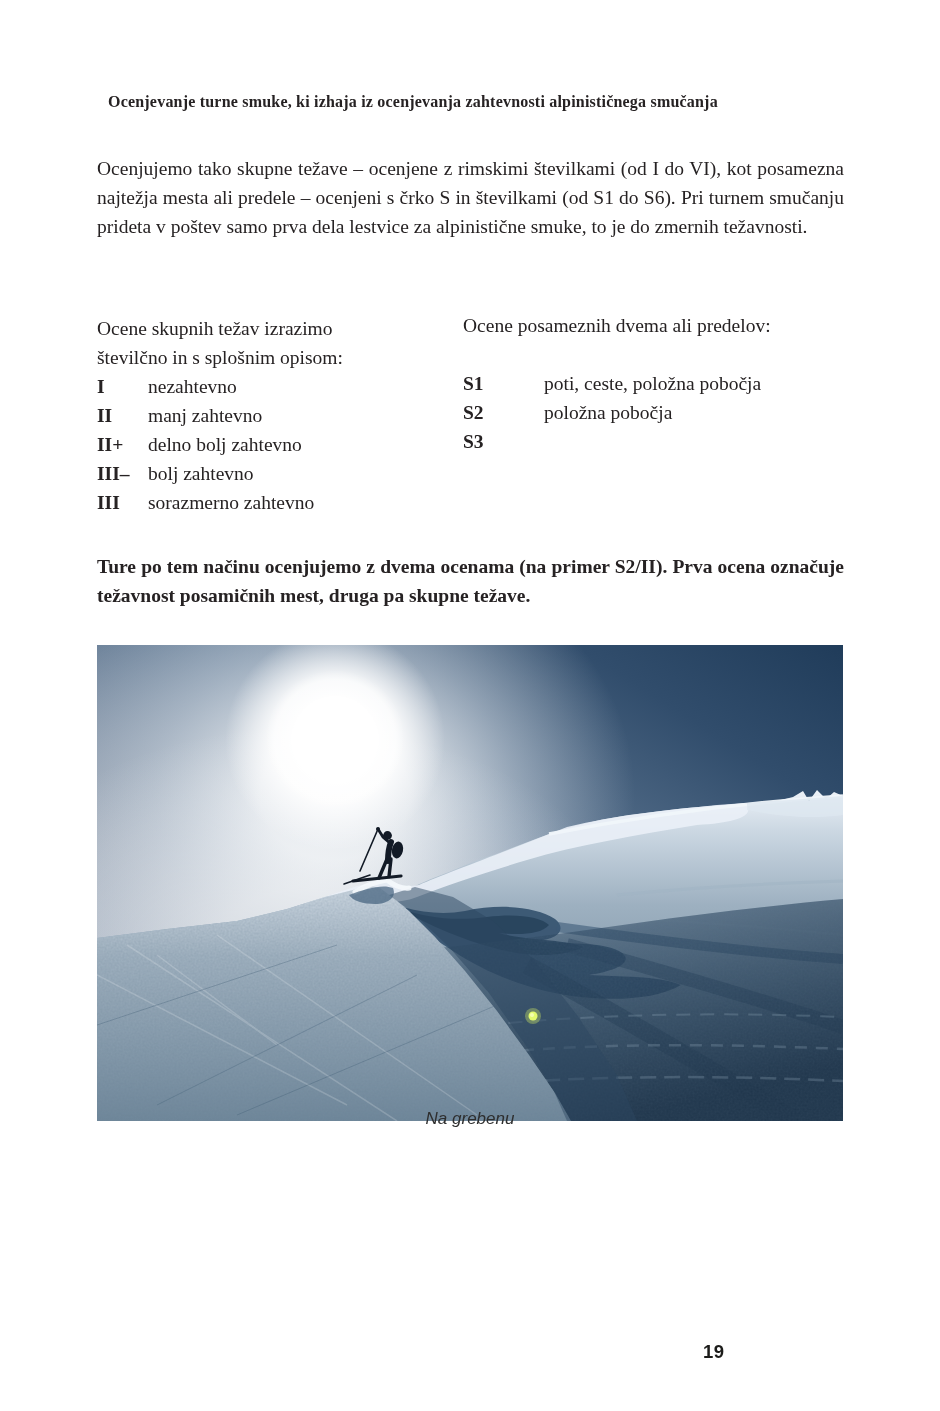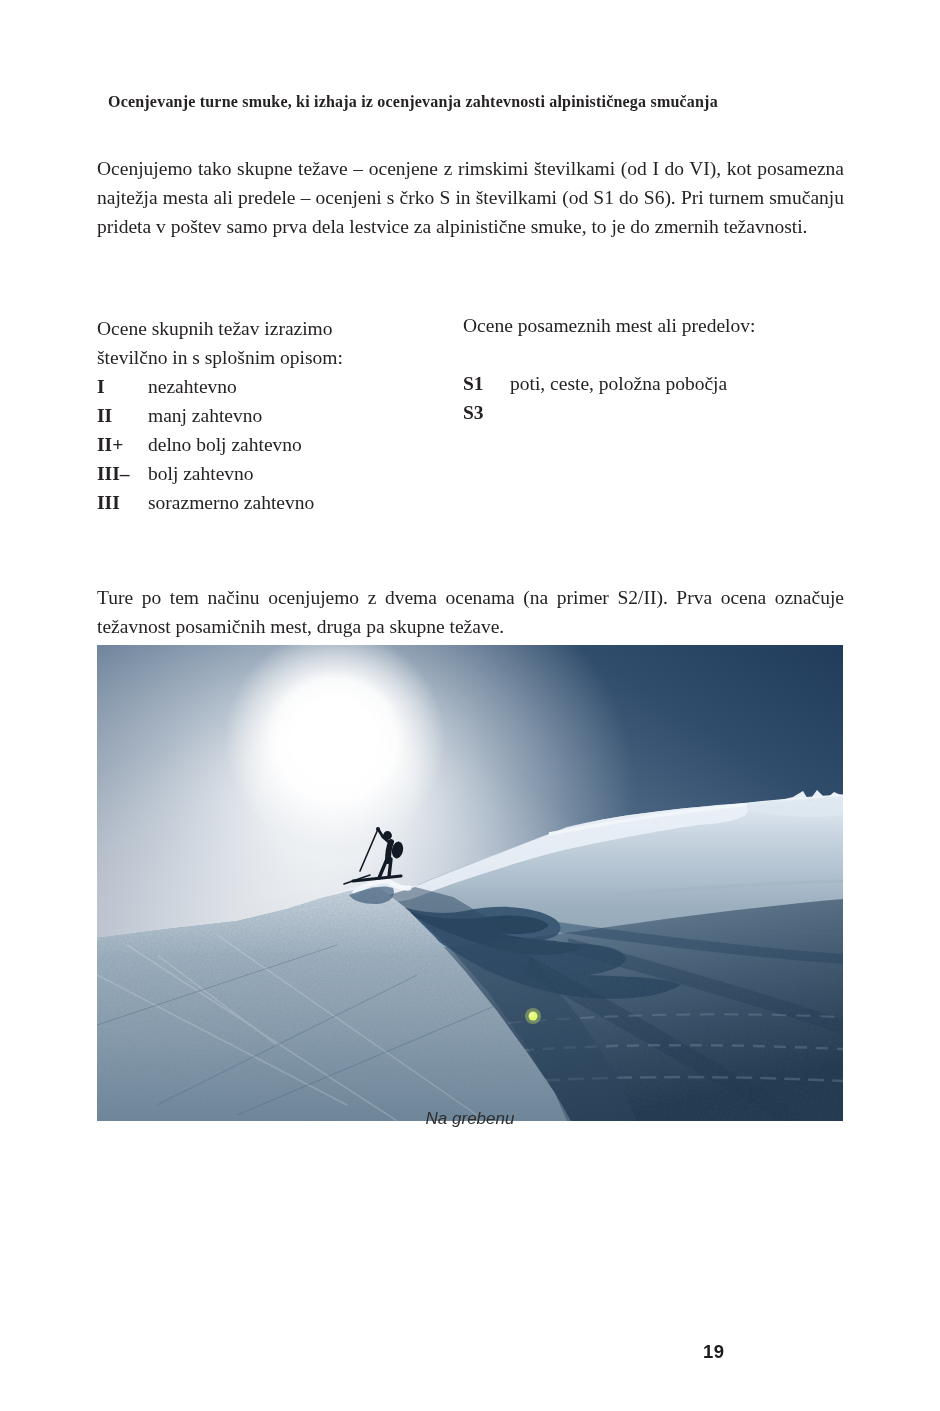--- a/index.html
+++ b/index.html
@@ -11,31 +11,31 @@
   }
   .heading{
     position:absolute;left:108px;top:76px;width:710px;
     font-size:16px;line-height:30px;font-weight:700;letter-spacing:.2px;
   }
   .para{
     position:absolute;left:97px;width:747px;
     font-size:19.5px;line-height:29px;text-align:justify;
   }
   .p1{top:134px;}
-  .p2{top:563px;}
+  .p2{top:532px;font-weight:bold;}
   .col{position:absolute;font-size:19.5px;line-height:29px;}
   .col-left{left:97px;top:301px;width:340px;margin-top:13px;}
   .col-left .hdr{width:286px;}
   .col-right{left:463px;top:311px;width:350px;}
   .col-right .hdr{margin-bottom:29px;}
   .grade-row{display:flex;align-items:flex-start;}
   .g{flex:none;font-weight:700;}
   .col-left .g{width:51px;}
   .col-right .g{width:47px;}
-  .col-right .d{width:242px;}
+  .col-right .d{width:242px;margin-left:34px;}
   .photo{
     position:absolute;left:97px;top:645px;width:746px;height:476px;
     line-height:0;
   }
   .photo svg{display:block;}
   .caption{
     position:absolute;left:97px;top:1108px;width:746px;text-align:center;
     font-family:"Liberation Sans", sans-serif;font-style:italic;
     font-size:17px;color:#2e2e2e;line-height:22px;
   }
@@ -72,24 +72,28 @@
       <span class="g">III–</span>
       <span class="d">bolj zahtevno</span>
     </div>
     <div class="grade-row">
       <span class="g">III</span>
       <span class="d">sorazmerno zahtevno</span>
     </div>
   </div>
 
   <div class="col col-right">
-    <div class="hdr">Ocene posameznih mest ali predelov:</div>
+    <div class="hdr">Ocene posameznih dvema ali predelov:</div>
     <div class="grade-row">
       <span class="g">S1</span>
       <span class="d">poti, ceste, položna pobočja</span>
+    </div>
+    <div class="grade-row">
+      <span class="g">S2</span>
+      <span class="d">položna pobočja</span>
     </div>
     <div class="grade-row">
       <span class="g">S3</span>
     </div>
   </div>
 
   <p class="para p2">Ture po tem načinu ocenjujemo z dvema ocenama (na primer S2/II). Prva ocena označuje težavnost posamičnih mest, druga pa skupne težave.</p>
 
   <div class="photo">
     <svg width="746" height="476" viewBox="0 0 746 476" xmlns="http://www.w3.org/2000/svg">

